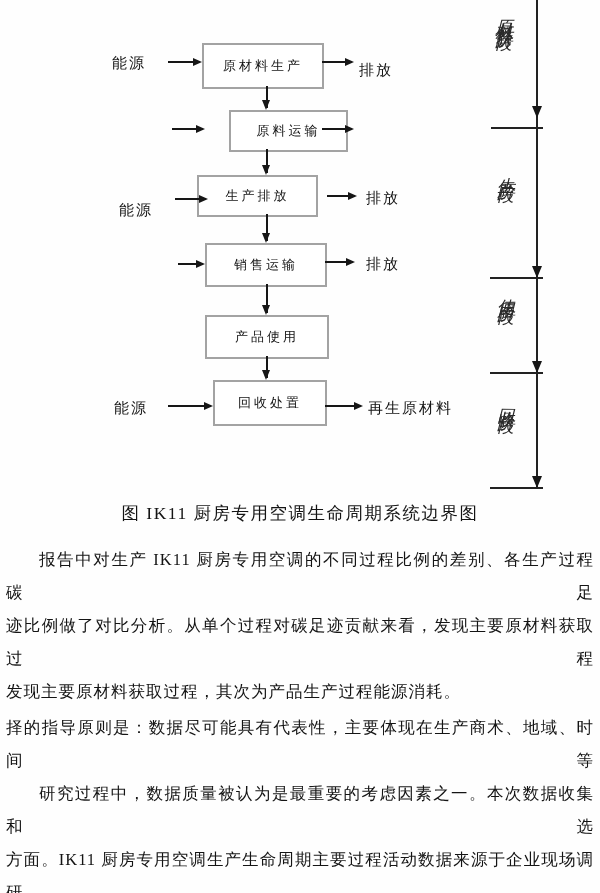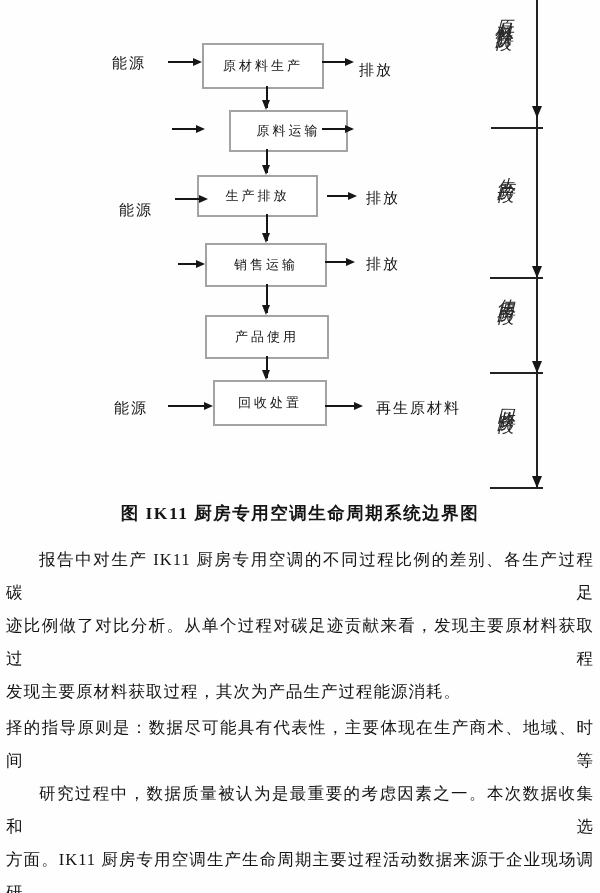--- a/index.html
+++ b/index.html
@@ -33,21 +33,21 @@
     position:absolute; width:0; height:0;
     border-top:12px solid #161616; border-left:5px solid transparent; border-right:5px solid transparent;
   }
   .stage {
     position:absolute; writing-mode:vertical-rl; text-orientation:upright;
     font-style:italic; font-size:17px; letter-spacing:3px; color:#2a2a2a; white-space:nowrap;
   }
   
   .caption {
     position:absolute; left:0; top:501px; width:600px; text-align:center;
-    font-weight:bold; font-size:17.5px; letter-spacing:1.5px;
+    font-weight:normal; font-size:17.5px; letter-spacing:1.5px;
   }
   .bodytext { position:absolute; left:4px; top:541px; width:592px; font-size:16.5px; }
   .bodytext .line {
     line-height:33px; letter-spacing:1px;
     text-align:justify; text-align-last:justify; text-justify:inter-character;
     white-space:normal;
   }
   .bodytext .line.first { text-indent:33px; }
   .bodytext .line.last { text-align-last:left; }
   .para { margin:2px; }
@@ -79,21 +79,21 @@
       <span>回收处置</span>
     </div>
 
     <div class="slabel" style="left:112px; top:54px;">能源</div>
     <div class="slabel" style="left:119px; top:201px;">能源</div>
     <div class="slabel" style="left:114px; top:399px;">能源</div>
 
     <div class="slabel" style="left:359px; top:61px;">排放</div>
     <div class="slabel" style="left:366px; top:189px;">排放</div>
     <div class="slabel" style="left:366px; top:255px;">排放</div>
-    <div class="slabel" style="left:376px; top:399px;">再生原材料</div>
+    <div class="slabel" style="left:368px; top:399px;">再生原材料</div>
 
     <div class="harrow" style="left:168px; top:61px;  width:32px;"></div>
     <div class="harrow" style="left:172px; top:128px; width:31px;"></div>
     <div class="harrow" style="left:175px; top:198px; width:31px;"></div>
     <div class="harrow" style="left:178px; top:263px; width:25px;"></div>
     <div class="harrow" style="left:168px; top:405px; width:43px;"></div>
 
     <div class="harrow" style="left:322px; top:61px;  width:30px;"></div>
     <div class="harrow" style="left:322px; top:128px; width:30px;"></div>
     <div class="harrow" style="left:327px; top:195px; width:28px;"></div>

